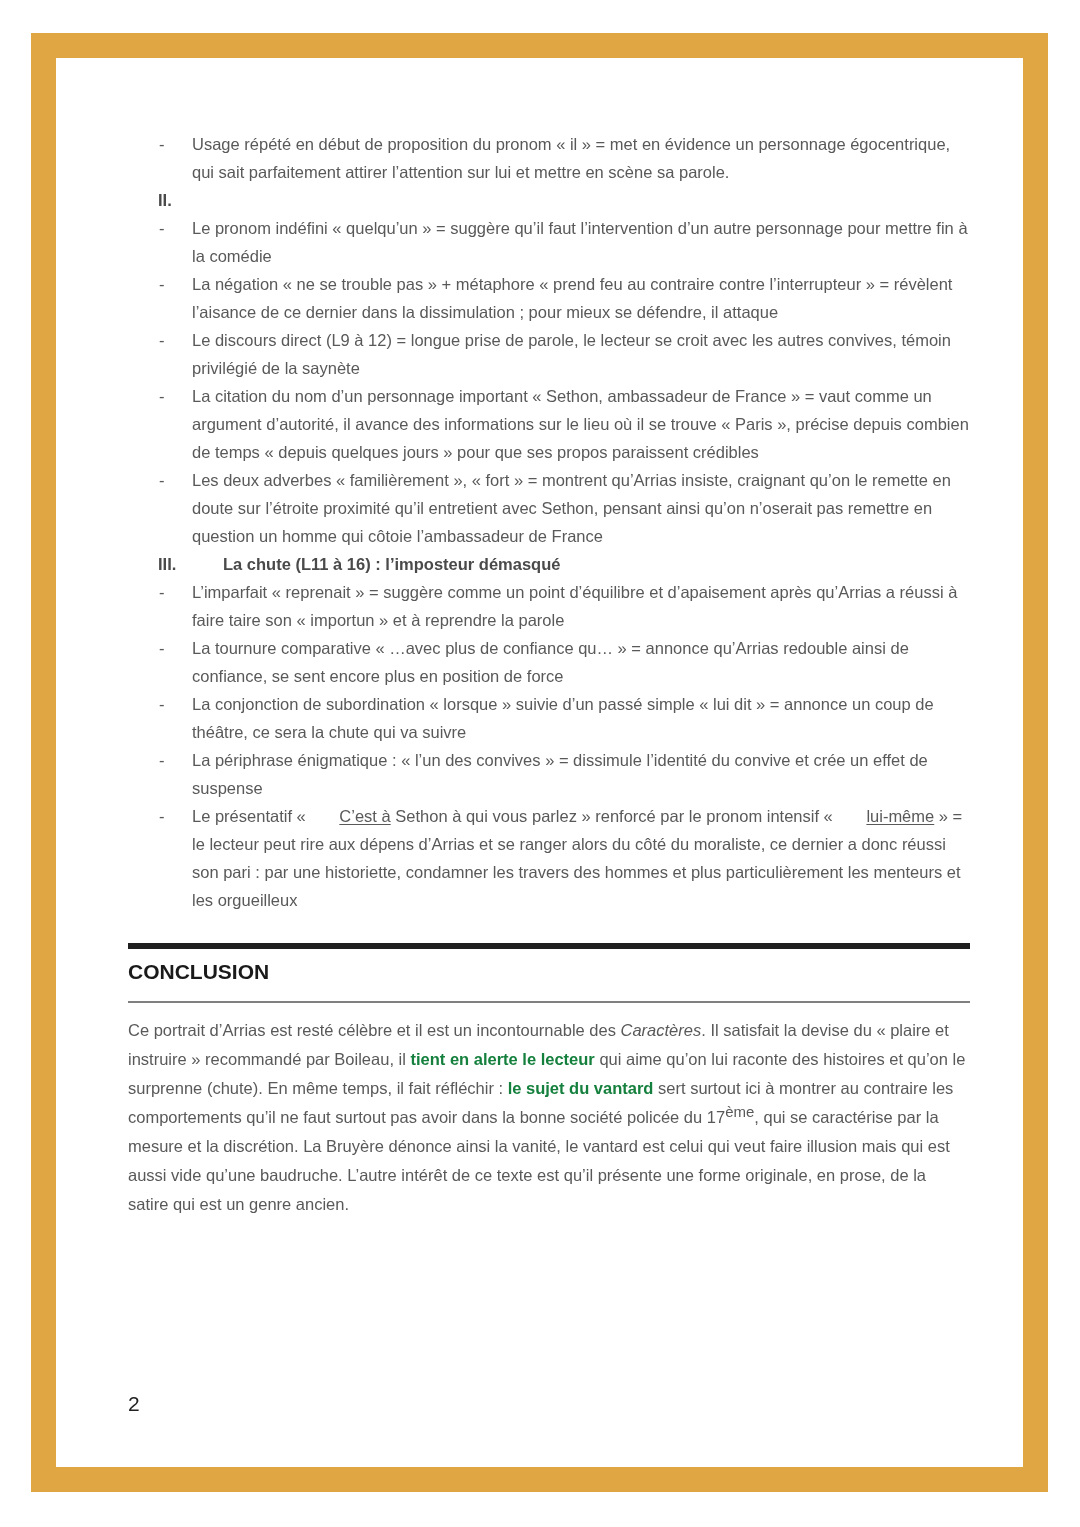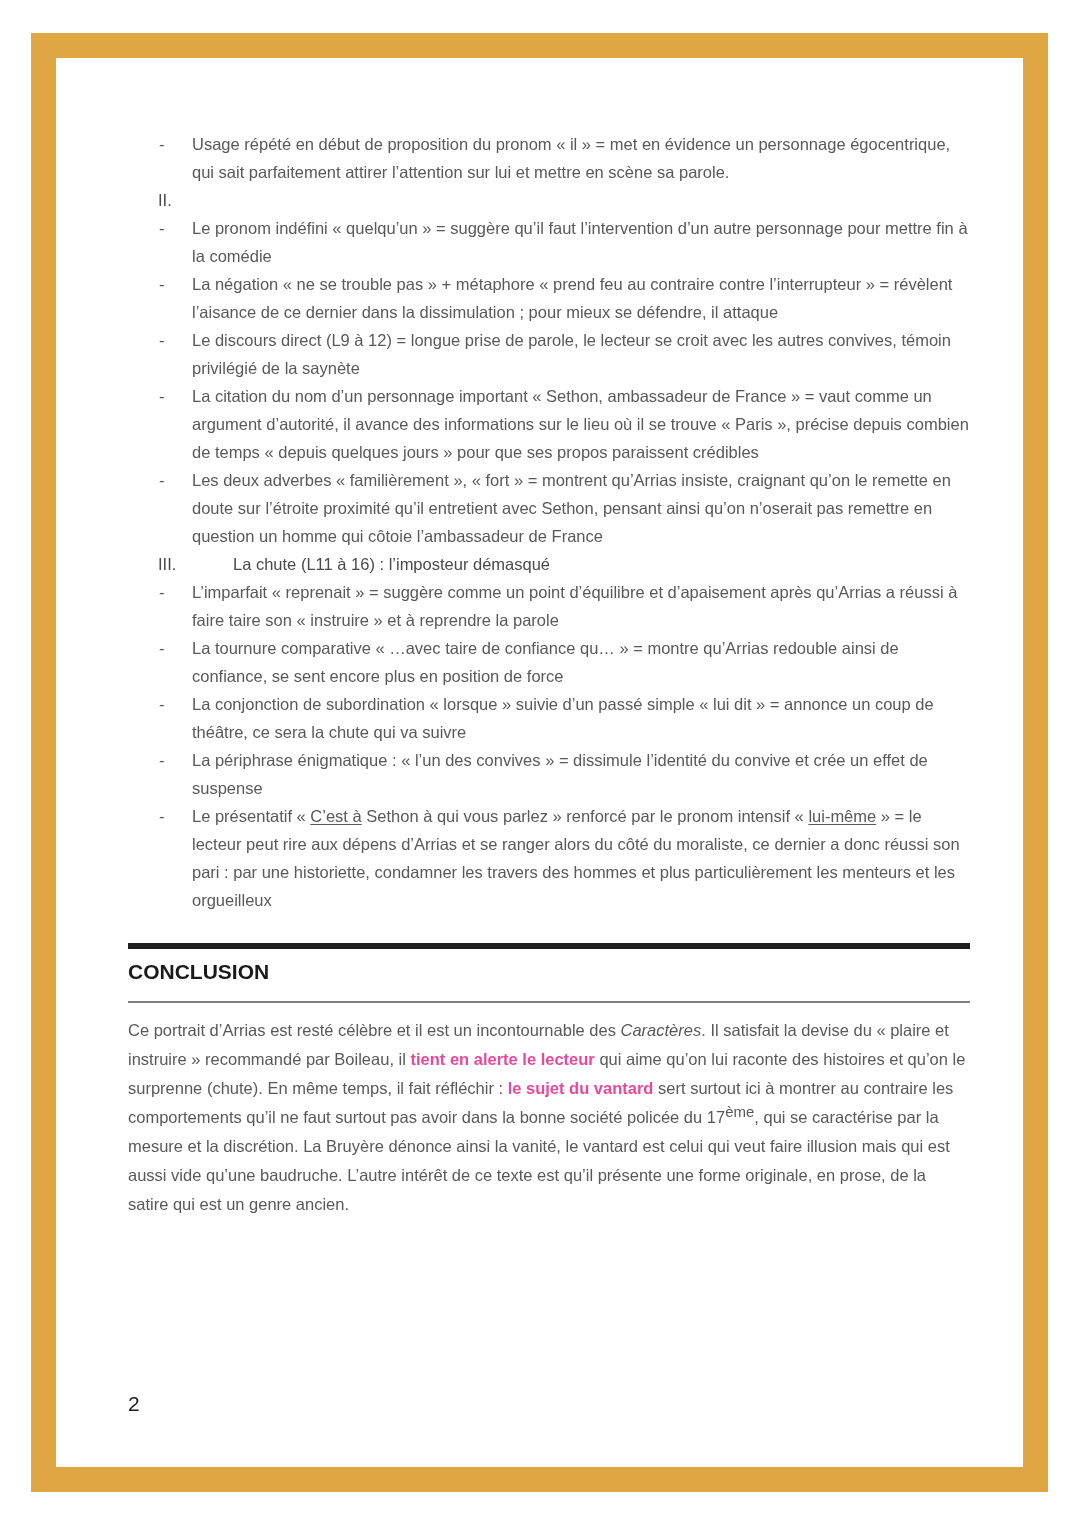--- a/index.html
+++ b/index.html
@@ -30,38 +30,38 @@
     left:72px;top:72px;
     width:842px;
     font-size:16.5px;
     line-height:28px;
   }
   
   .li{display:flex;padding-left:31px;}
   .li .marker{width:33px;flex:0 0 33px;}
   .li .li-text{flex:1;}
   
-  .hd{display:flex;padding-left:30px;font-weight:normal;color:var(--heading-text);gap:10px;}
+  .hd{display:flex;padding-left:30px;font-weight:bold;color:var(--heading-text);}
   .hd .hd-num{width:65px;flex:0 0 65px;}
   .hd .hd-text{flex:1;}
   
   .rule-thick{height:6px;background:#1f1f1f;margin-top:29px;}
   .conclusion-title{
     margin:10px 0 16px 0;
     font-size:21px;
     line-height:26px;
     font-weight:bold;
     color:var(--title-text);
   }
   .rule-thin{height:2px;background:#7f7f7f;margin-top:9px;}
   .conclusion-text{margin:13px 0 0 0;line-height:29px;}
   
-  .b{font-weight:bold;color:#ec4899;}
+  .b{font-weight:bold;color:#15803d;}
   .i{font-style:italic;}
-  .u{text-decoration:underline;text-underline-offset:2px;}
+  .u{text-decoration:underline;text-underline-offset:2px;margin-left:29px;}
   .sup{font-size:15px;vertical-align:super;line-height:0;}
   .page-number{
     position:absolute;
     left:128px;top:1392px;
     font-size:21px;
     color:#222222;
   }
 </style>
 </head>
 <body>
@@ -96,25 +96,25 @@
           <div class="li">
             <span class="marker">-</span>
             <div class="li-text"><span>Les deux adverbes « familièrement », « fort » = montrent qu’Arrias insiste, craignant qu’on le remette en doute sur l’étroite proximité qu’il entretient avec Sethon, pensant ainsi qu’on n’oserait pas remettre en question un homme qui côtoie l’ambassadeur de France</span></div>
           </div>
           <div class="hd">
             <span class="hd-num">III.</span>
             <div class="hd-text"><span>La chute (L11 à 16) : l’imposteur démasqué</span></div>
           </div>
           <div class="li">
             <span class="marker">-</span>
-            <div class="li-text"><span>L’imparfait « reprenait » = suggère comme un point d’équilibre et d’apaisement après qu’Arrias a réussi à faire taire son « instruire » et à reprendre la parole</span></div>
+            <div class="li-text"><span>L’imparfait « reprenait » = suggère comme un point d’équilibre et d’apaisement après qu’Arrias a réussi à faire taire son « importun » et à reprendre la parole</span></div>
           </div>
           <div class="li">
             <span class="marker">-</span>
-            <div class="li-text"><span>La tournure comparative « …avec taire de confiance qu… » = montre qu’Arrias redouble ainsi de confiance, se sent encore plus en position de force</span></div>
+            <div class="li-text"><span>La tournure comparative « …avec plus de confiance qu… » = annonce qu’Arrias redouble ainsi de confiance, se sent encore plus en position de force</span></div>
           </div>
           <div class="li">
             <span class="marker">-</span>
             <div class="li-text"><span>La conjonction de subordination « lorsque » suivie d’un passé simple « lui dit » = annonce un coup de théâtre, ce sera la chute qui va suivre</span></div>
           </div>
           <div class="li">
             <span class="marker">-</span>
             <div class="li-text"><span>La périphrase énigmatique : « l’un des convives » = dissimule l’identité du convive et crée un effet de suspense</span></div>
           </div>
           <div class="li">

